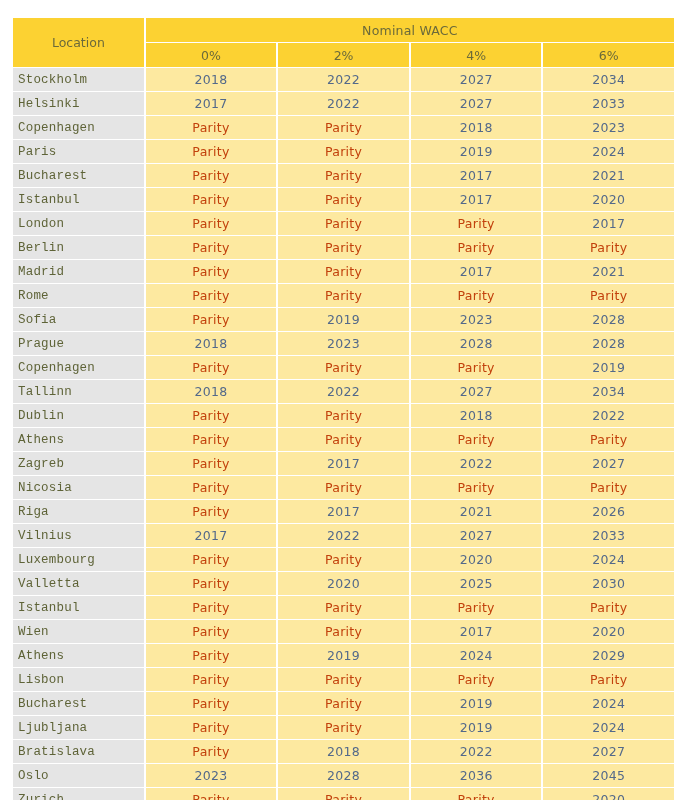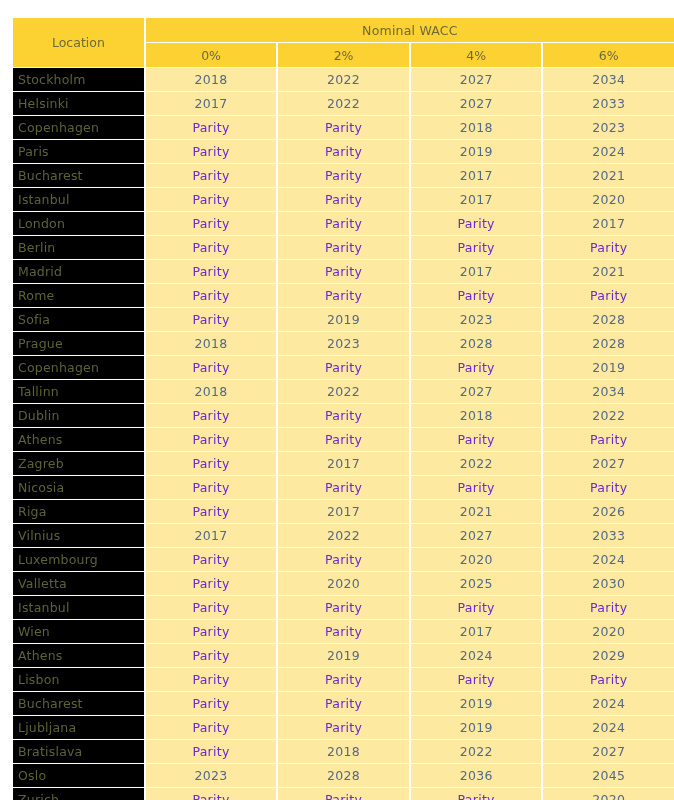--- a/index.html
+++ b/index.html
@@ -5,22 +5,22 @@
   html, body { margin:0; padding:0; background:#ffffff; }
   body { width:674px; height:800px; overflow:hidden; font-family:"DejaVu Sans", "Liberation Sans", sans-serif; }
   .wrap { position:absolute; left:5px; top:18px;padding-left:8px; }
   table { border-collapse:separate; border-spacing:2px 1px; margin:-1px -2px; }
   th, td { padding:0; font-weight:normal; font-size:12.5px; }
   th { background:#fcd232; color:#6b6a3a; height:24px; text-align:center; }
   th.loc { width:131px; height:49px; }
   th.span { letter-spacing:0.2px; }
   th.col { width:131px; }
   td { height:23px; text-align:center; background:#fde9a0; color:#53698a; letter-spacing:0.3px; }
-  td.city { background:#000000; color:#5e6337; text-align:left; padding-left:5px; width:126px; letter-spacing:0.2px; }
-  td.parity { color:#6d28d9; }
+  td.city { background:#e5e5e5; color:#5e6337; text-align:left; padding-left:5px; width:126px; letter-spacing:0.2px;font-family:Liberation Mono, monospace; }
+  td.parity { color:#c2410c; }
 </style>
 </head>
 <body>
 
 <div class="wrap">
   <table>
     <thead>
       <tr>
         <th class="loc" rowspan="2">Location</th>
         <th class="span" colspan="4">Nominal WACC</th>

